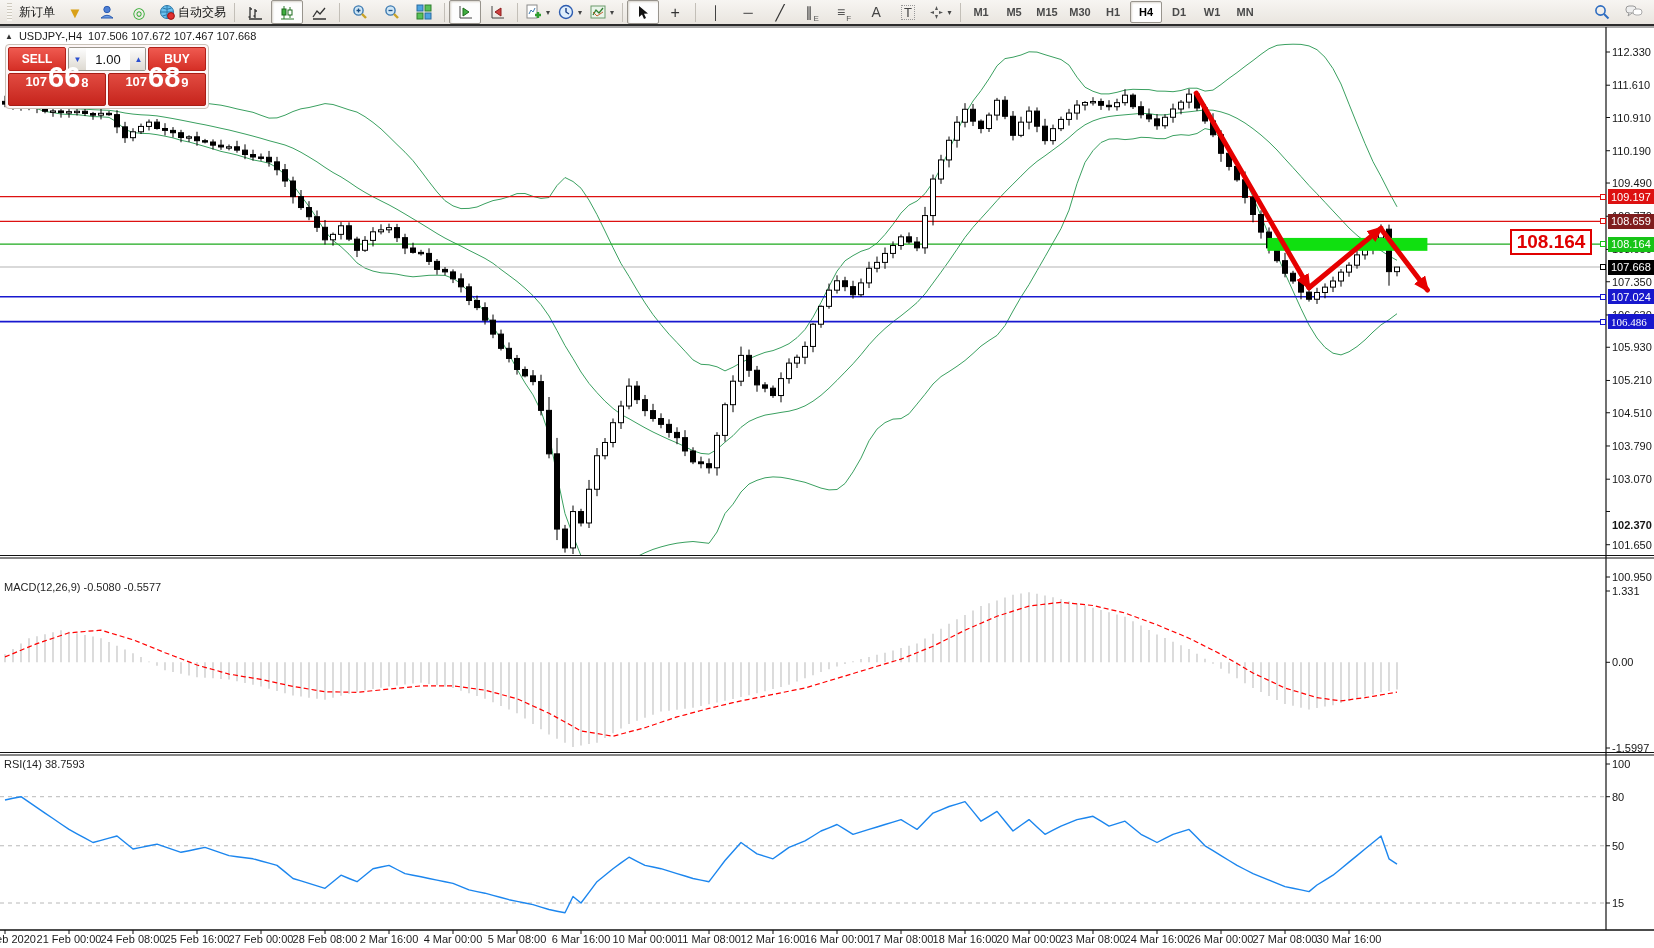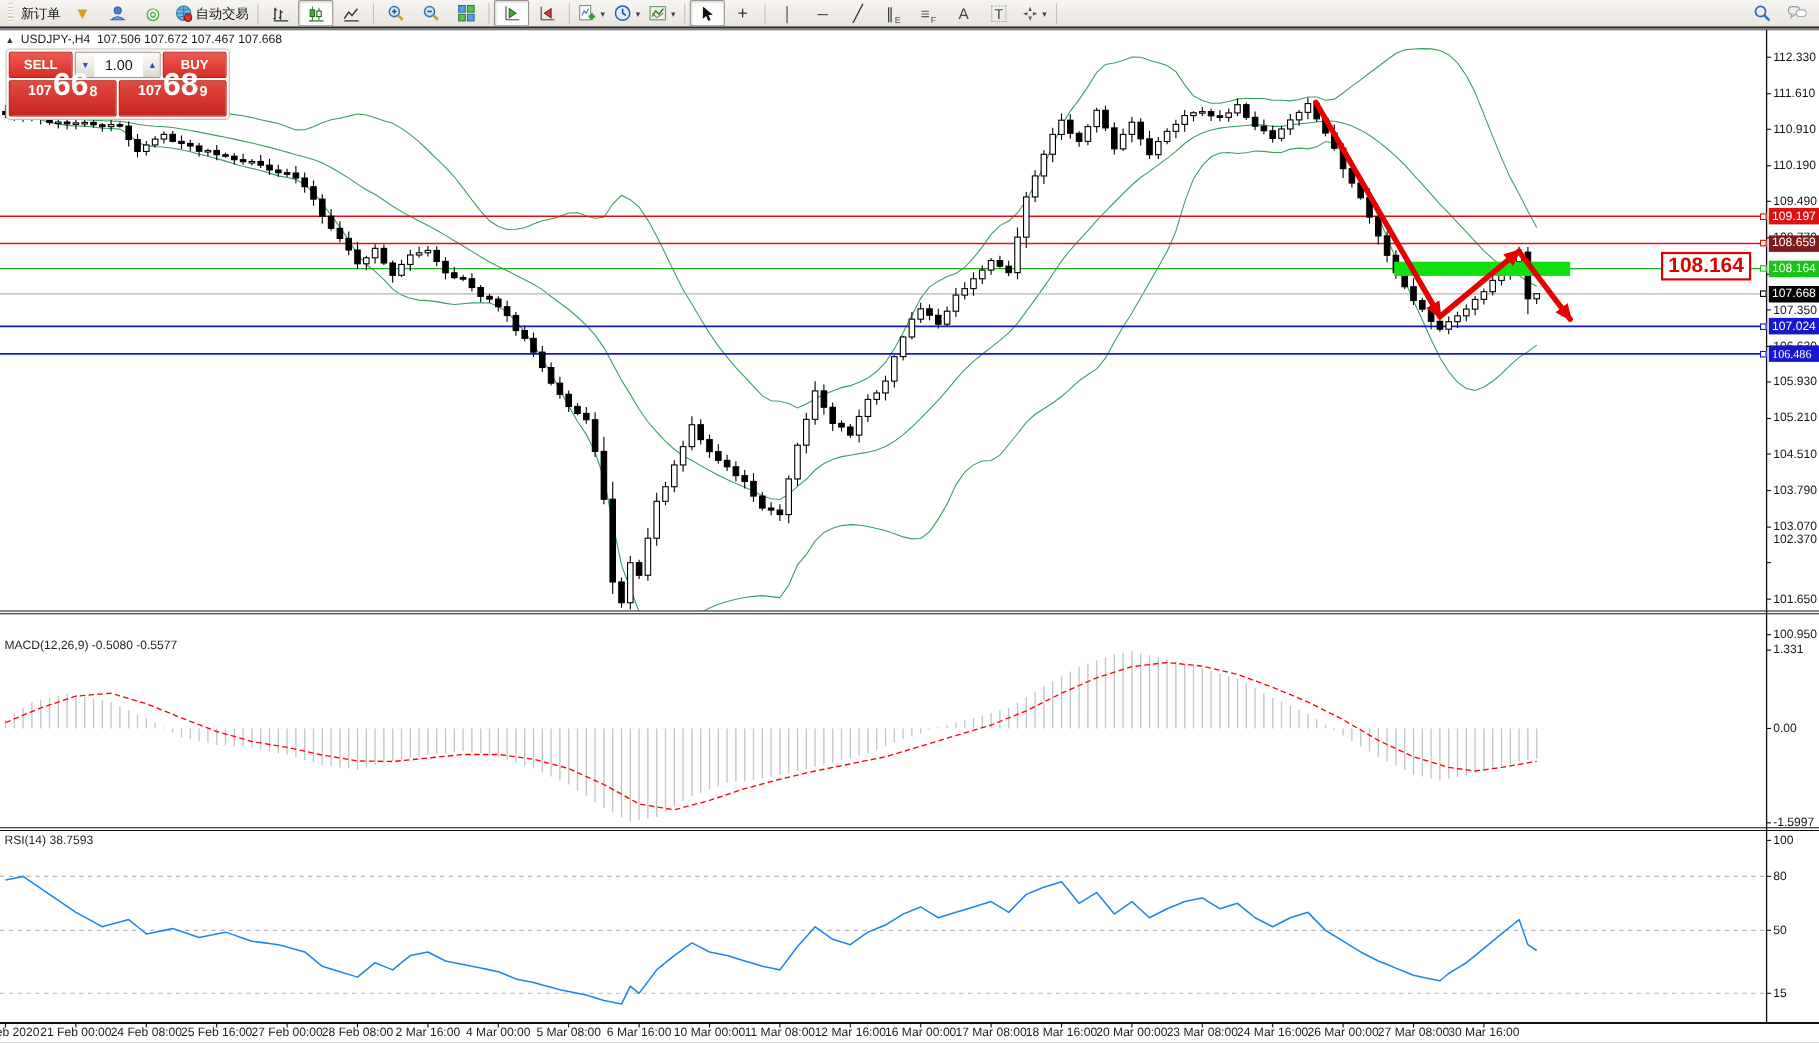--- a/index.html
+++ b/index.html
@@ -194,20 +194,31 @@
   <div class="tb-btn">
     <span class="glyph" style="color:#444;font-size:13px;border:1px dotted #999;padding:0 2px">T</span>
   </div>
   <div class="tb-btn">
     <svg width="15" height="15">
           <path d="M7.5,1 L9,5 L6,5 Z M7.5,14 L9,10 L6,10 Z M1,7.5 L5,6 L5,9 Z M14,7.5 L10,6 L10,9 Z" fill="#555"></path>
         </svg>
     <span class="caret">▾</span>
   </div>
   <div class="tb-sep"></div>
+  <div id="tf-group" style="display:flex;align-items:center;gap:1px;">
+    <div class="tf-btn">M1</div>
+    <div class="tf-btn">M5</div>
+    <div class="tf-btn">M15</div>
+    <div class="tf-btn">M30</div>
+    <div class="tf-btn">H1</div>
+    <div class="tf-btn active">H4</div>
+    <div class="tf-btn">D1</div>
+    <div class="tf-btn">W1</div>
+    <div class="tf-btn">MN</div>
+  </div>
   <div id="tb-right">
     <div class="tb-btn">
       <svg width="16" height="16">
             <circle cx="6.5" cy="6.5" r="4.6" fill="none" stroke="#2d6cc0" stroke-width="1.6"></circle>
             <path d="M10,10 L14.5,14.5" stroke="#2d6cc0" stroke-width="2"></path>
           </svg>
     </div>
     <div class="tb-btn">
       <svg width="18" height="16">
             <rect x="1" y="2" width="10" height="7" rx="3" fill="#eee" stroke="#999"></rect>
@@ -886,21 +897,21 @@
       <div class="ptick" style="top: 177.019px;">109.490</div>
       <div class="ptick" style="top: 210.236px;">108.770</div>
       <div class="ptick" style="top: 243.452px;">108.050</div>
       <div class="ptick" style="top: 275.745px;">107.350</div>
       <div class="ptick" style="top: 308.961px;">106.630</div>
       <div class="ptick" style="top: 341.255px;">105.930</div>
       <div class="ptick" style="top: 374.471px;">105.210</div>
       <div class="ptick" style="top: 406.764px;">104.510</div>
       <div class="ptick" style="top: 439.981px;">103.790</div>
       <div class="ptick" style="top: 473.197px;">103.070</div>
-      <div class="ptick" style="top: 485px;">102.370</div>
+      <div class="ptick" style="top: 519px; font-weight: bold;">102.370</div>
       <div class="ptick" style="top: 538.707px;">101.650</div>
       <div class="ptick" style="top: 571px;">100.950</div>
       <div class="ptick" style="top: 585px;">1.331</div>
       <div class="ptick" style="top: 656.303px;">0.00</div>
       <div class="ptick" style="top: 742px;">-1.5997</div>
       <div class="ptick" style="top: 758px;">100</div>
       <div class="ptick" style="top: 790.706px;">80</div>
       <div class="ptick" style="top: 839.765px;">50</div>
       <div class="ptick" style="top: 897px;">15</div>
       <div class="ptag" style="top: 189.036px; background: rgb(221, 17, 17);">109.197</div>

